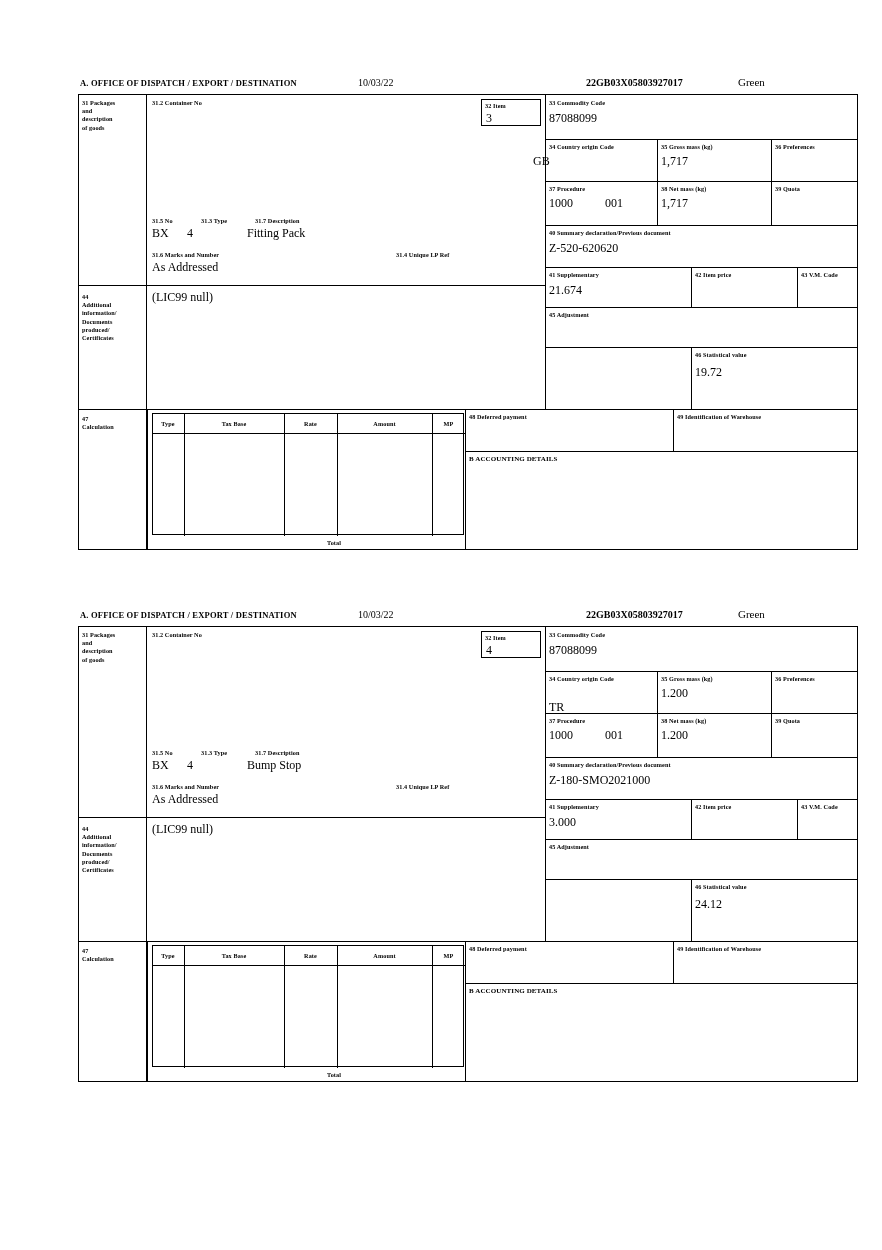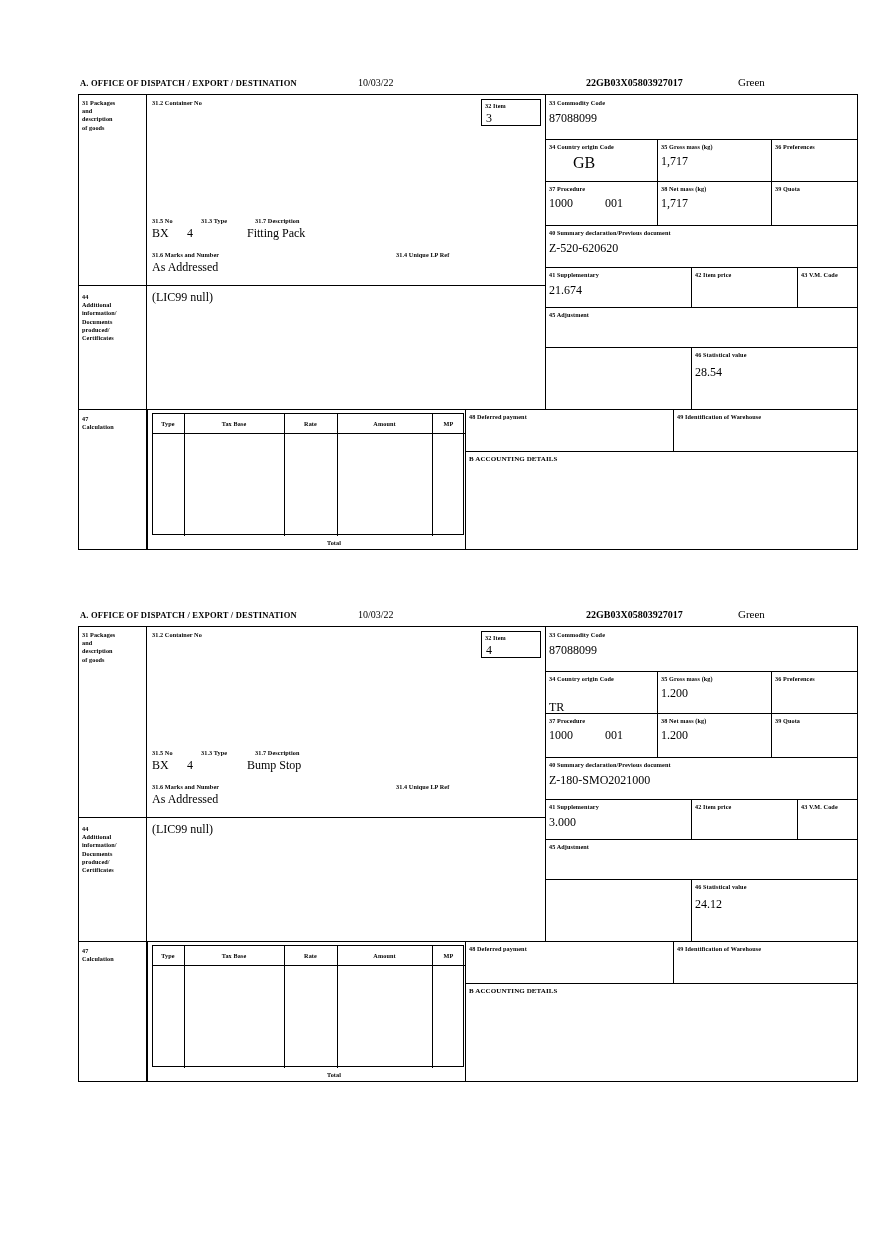--- a/index.html
+++ b/index.html
@@ -180,21 +180,21 @@
 
       <div class="hline" style="left:466px; top:44px; width:312px;"></div>
       <div class="cell lbl" style="left:470px; top:4px;">33 Commodity Code</div>
       <div class="cell val" style="left:470px; top:16px; font-size:12px;">87088099</div>
 
       <div class="hline" style="left:466px; top:86px; width:312px;"></div>
       <div class="vline" style="left:578px; top:44px; height:86px;"></div>
       <div class="vline" style="left:692px; top:44px; height:86px;"></div>
 
       <div class="cell lbl" style="left:470px; top:48px;">34 Country origin Code</div>
-      <div class="cell val" style="left:494px; top:59px; font-size:16px;">GB</div>
+      <div class="cell val" style="left:454px; top:59px; font-size:12px;">GB</div>
 
       <div class="cell lbl" style="left:582px; top:48px;">35 Gross mass (kg)</div>
       <div class="cell val" style="left:582px; top:59px; font-size:12px;">1,717</div>
 
       <div class="cell lbl" style="left:696px; top:48px;">36 Preferences</div>
       <div class="cell val" style="left:696px; top:59px;"></div>
 
       <div class="hline" style="left:466px; top:130px; width:312px;"></div>
       <div class="cell lbl" style="left:470px; top:90px;">37 Procedure</div>
       <div class="cell val" style="left:470px; top:101px; font-size:12px;">1000</div>
@@ -222,21 +222,21 @@
 
       <div class="cell lbl" style="left:722px; top:176px;">43 V.M. Code</div>
       <div class="cell val" style="left:722px; top:188px;"></div>
 
       <div class="hline" style="left:466px; top:252px; width:312px;"></div>
       <div class="cell lbl" style="left:470px; top:216px;">45 Adjustment</div>
       <div class="cell val" style="left:470px; top:228px;"></div>
 
       <div class="vline" style="left:612px; top:252px; height:62px;"></div>
       <div class="cell lbl" style="left:616px; top:256px;">46 Statistical value</div>
-      <div class="cell val" style="left:616px; top:270px; font-size:12px;">28.54</div>
+      <div class="cell val" style="left:616px; top:270px; font-size:12px;">19.72</div>
 
       <div class="dotline" style="left:466px; top:252px; height:62px;"></div>
 
       <div class="vline" style="left:68px; top:314px; height:141px;"></div>
 
       <div class="cell" style="left:73px; top:318px; width:312px; height:122px; border:1px solid #000;"></div>
       <div class="hline" style="left:73px; top:338px; width:313px;"></div>
       <div class="vline" style="left:105px; top:318px; height:123px;"></div>
       <div class="vline" style="left:205px; top:318px; height:123px;"></div>
       <div class="vline" style="left:258px; top:318px; height:123px;"></div>

